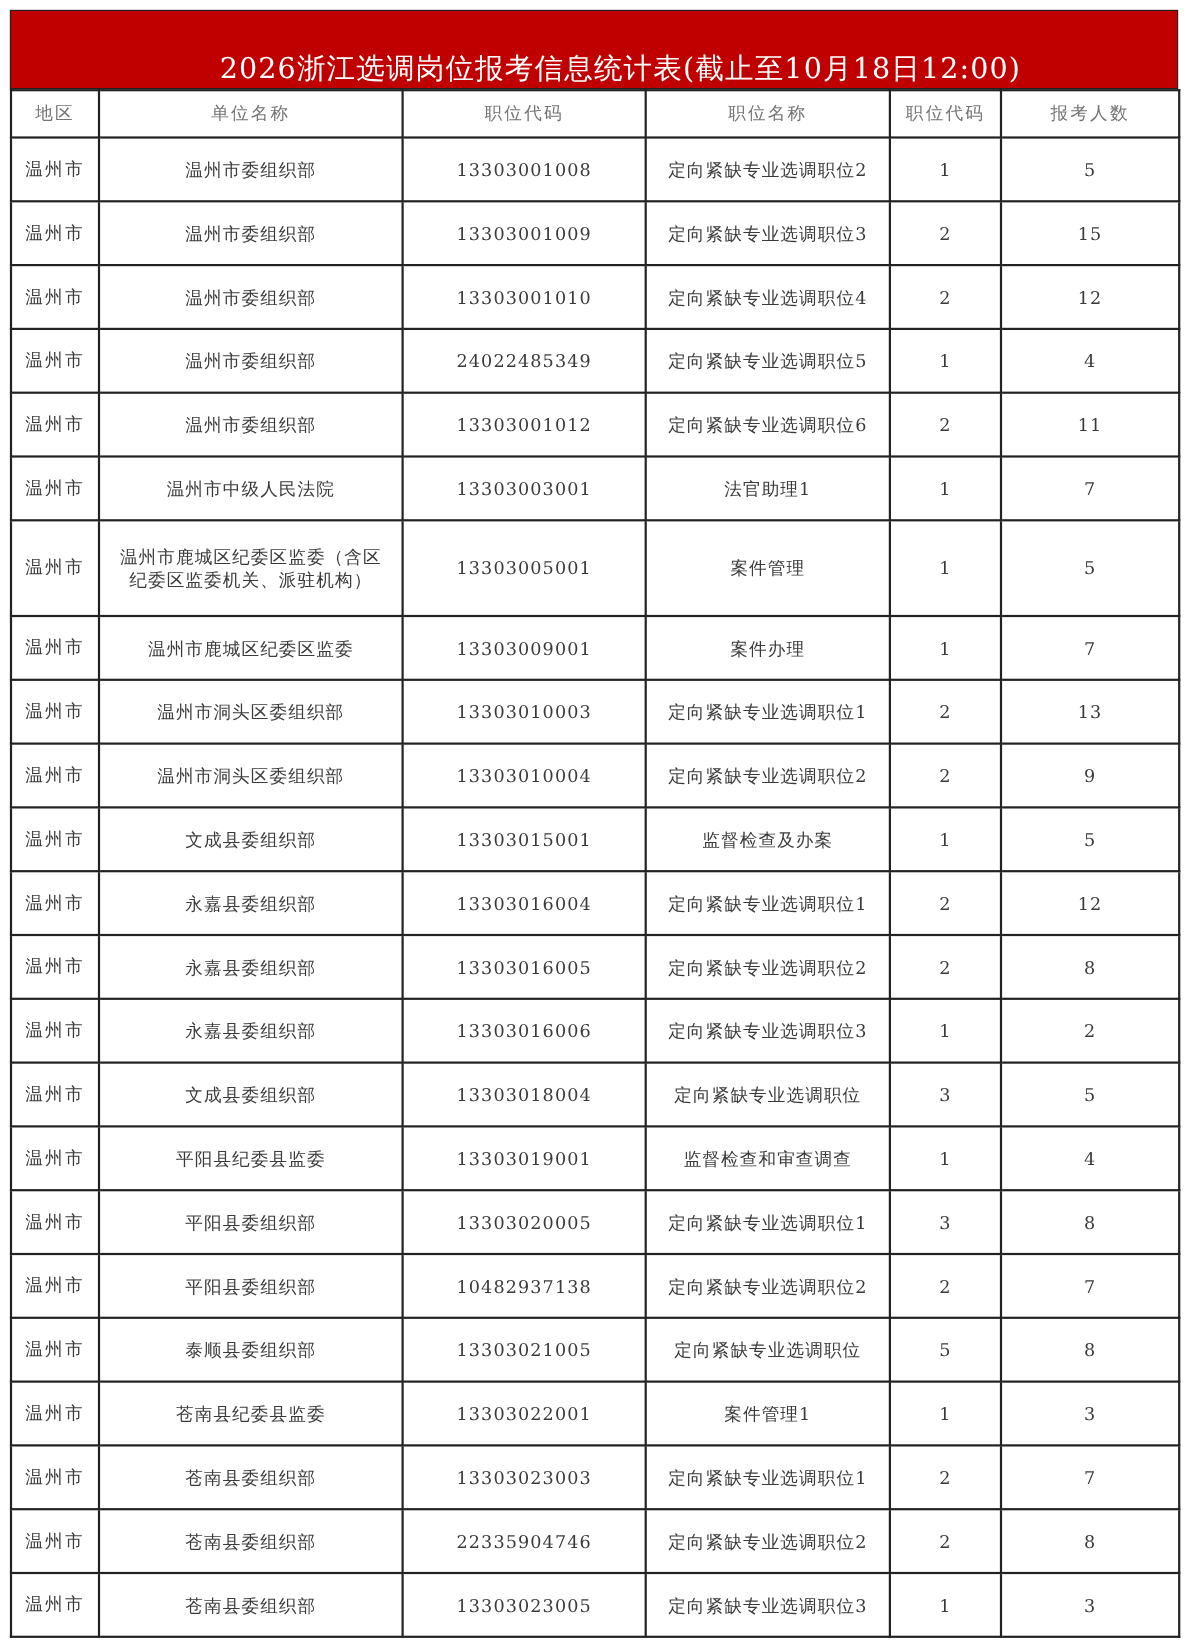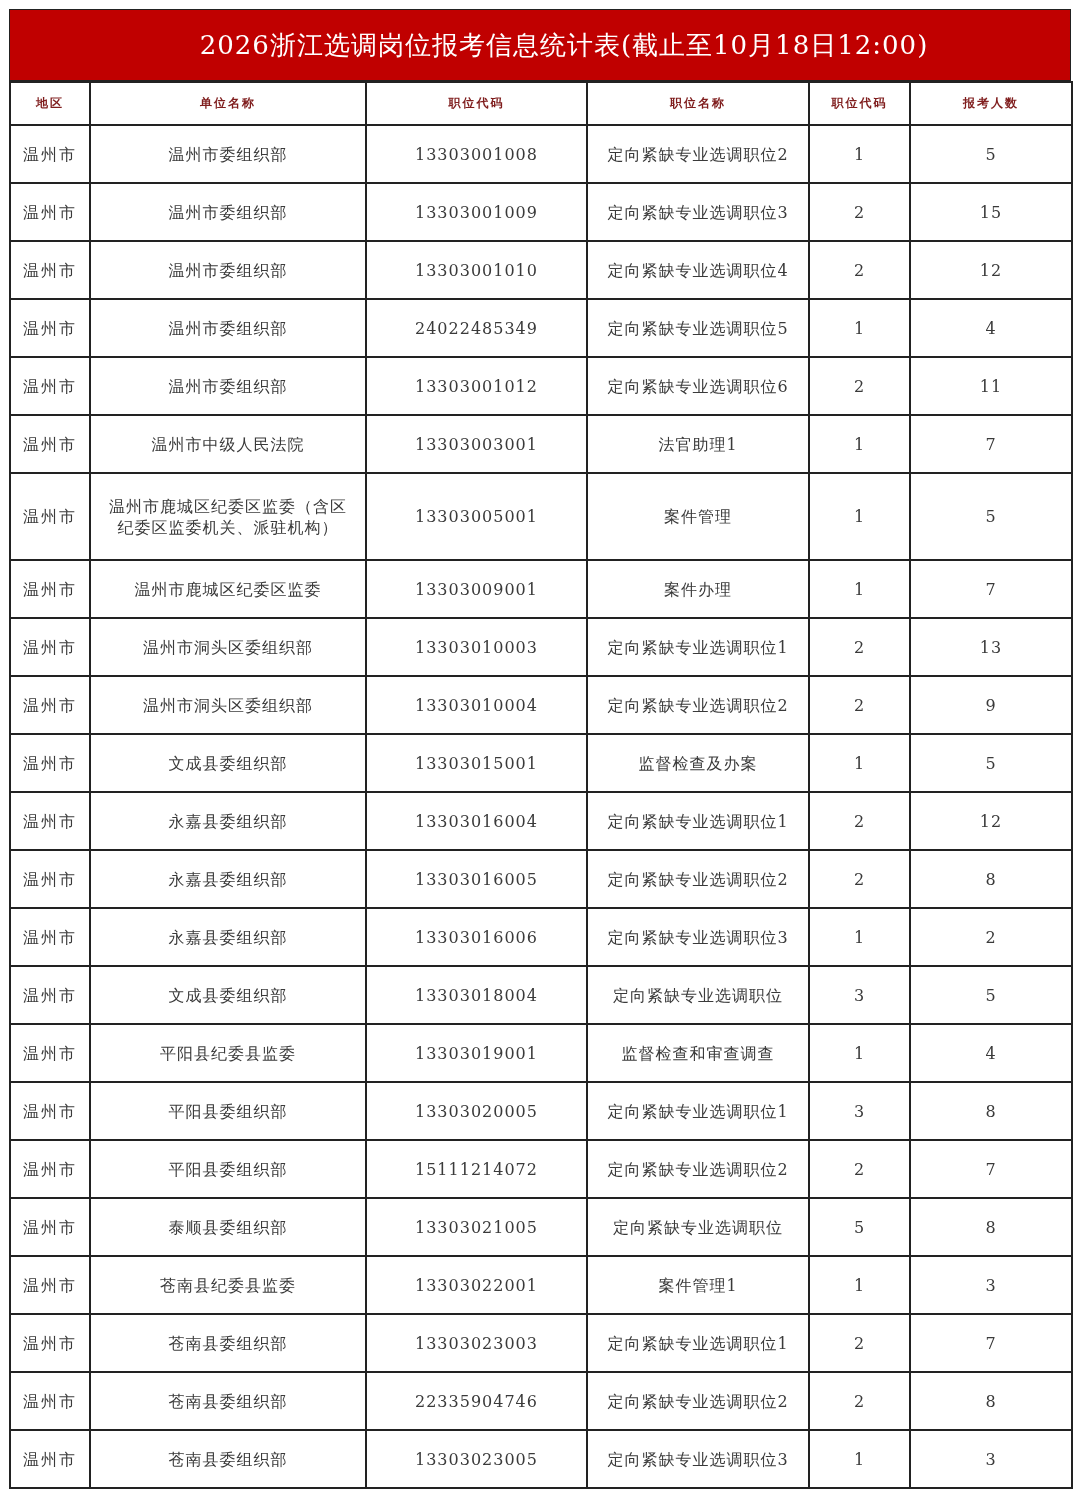--- a/index.html
+++ b/index.html
@@ -6,31 +6,31 @@
     body { width: 1080px; height: 1491px; position: relative; overflow: hidden; }
     .sheet {
       position: absolute; left: 9px; top: 9px; width: 1062px;
       font-family: "DejaVu Serif", "Liberation Serif", serif;
       color: #333333;
     }
     .title-bar {
       height: 72px; background: #C00000; color: #ffffff;
       border: 1px solid #222;
       box-sizing: border-box;
-      display: flex; align-items: center; justify-content: center;
+      display: flex; align-items: flex-end; justify-content: center;
       font-size: 26px; letter-spacing: 1px; padding-left: 48px;
     }
     table {
       width: 1062px; border-collapse: collapse; table-layout: fixed;
     }
     th, td {
       border: 2px solid #222; text-align: center; vertical-align: middle;
       padding: 0 4px; box-sizing: border-box;
     }
-    th { height: 43px; font-size: 12px; font-weight: bold; color: #7f1d1d; letter-spacing: 2px; }
+    th { height: 43px; font-size: 16px; font-weight: normal; color: #737373; letter-spacing: 2px; }
     td { height: 58px; font-size: 16px; color: #3a3a3a; letter-spacing: 1px; line-height: 21px; }
     td.region { letter-spacing: 2px; font-family: Liberation Serif, serif; }
     td.unit-multi { height: 87px; }
     .col-region { width: 80px; }
     .col-unit { width: 276px; }
     .col-code { width: 221px; }
     .col-post { width: 222px; }
     .col-quota { width: 101px; }
     .col-applicants { width: 162px; }
   </style>
@@ -193,21 +193,21 @@
           <td class="region">温州市</td>
           <td>平阳县委组织部</td>
           <td>13303020005</td>
           <td>定向紧缺专业选调职位1</td>
           <td>3</td>
           <td>8</td>
         </tr>
         <tr>
           <td class="region">温州市</td>
           <td>平阳县委组织部</td>
-          <td>15111214072</td>
+          <td>10482937138</td>
           <td>定向紧缺专业选调职位2</td>
           <td>2</td>
           <td>7</td>
         </tr>
         <tr>
           <td class="region">温州市</td>
           <td>泰顺县委组织部</td>
           <td>13303021005</td>
           <td>定向紧缺专业选调职位</td>
           <td>5</td>

